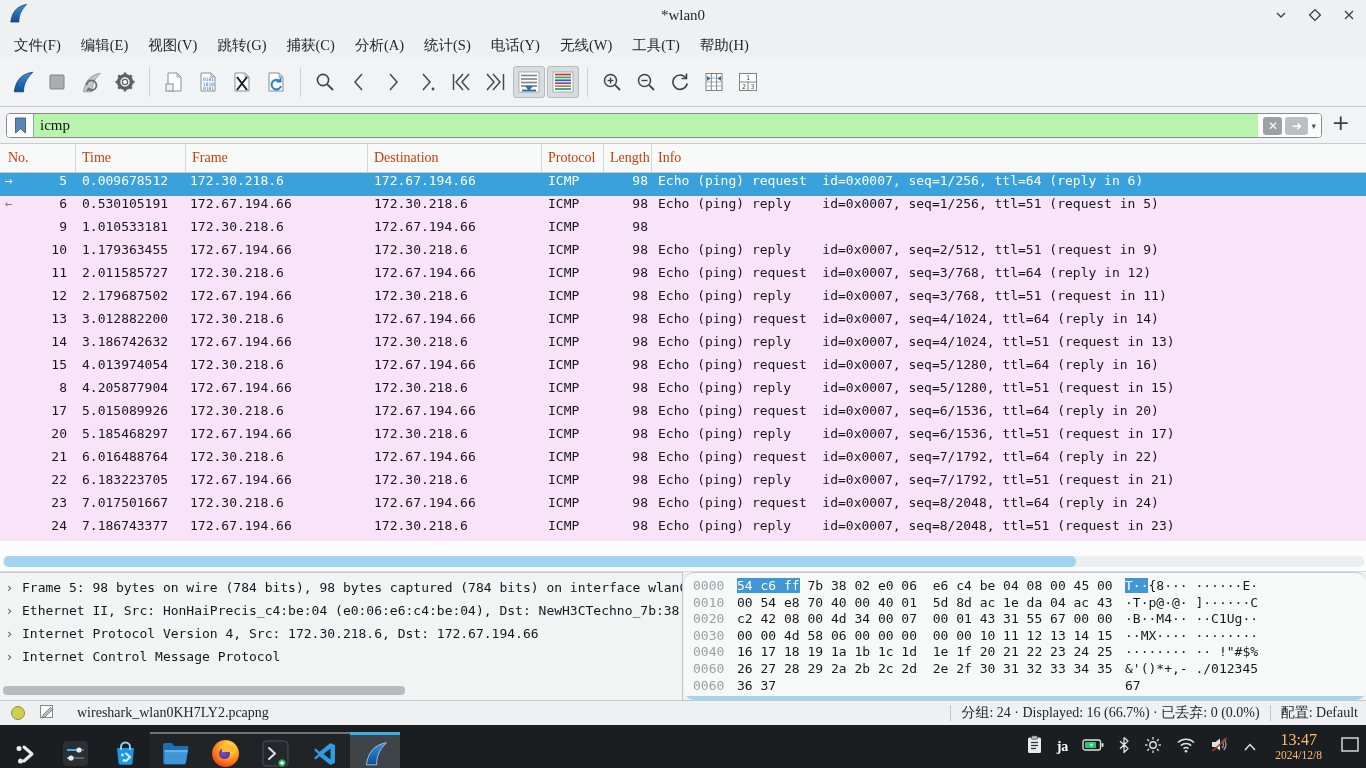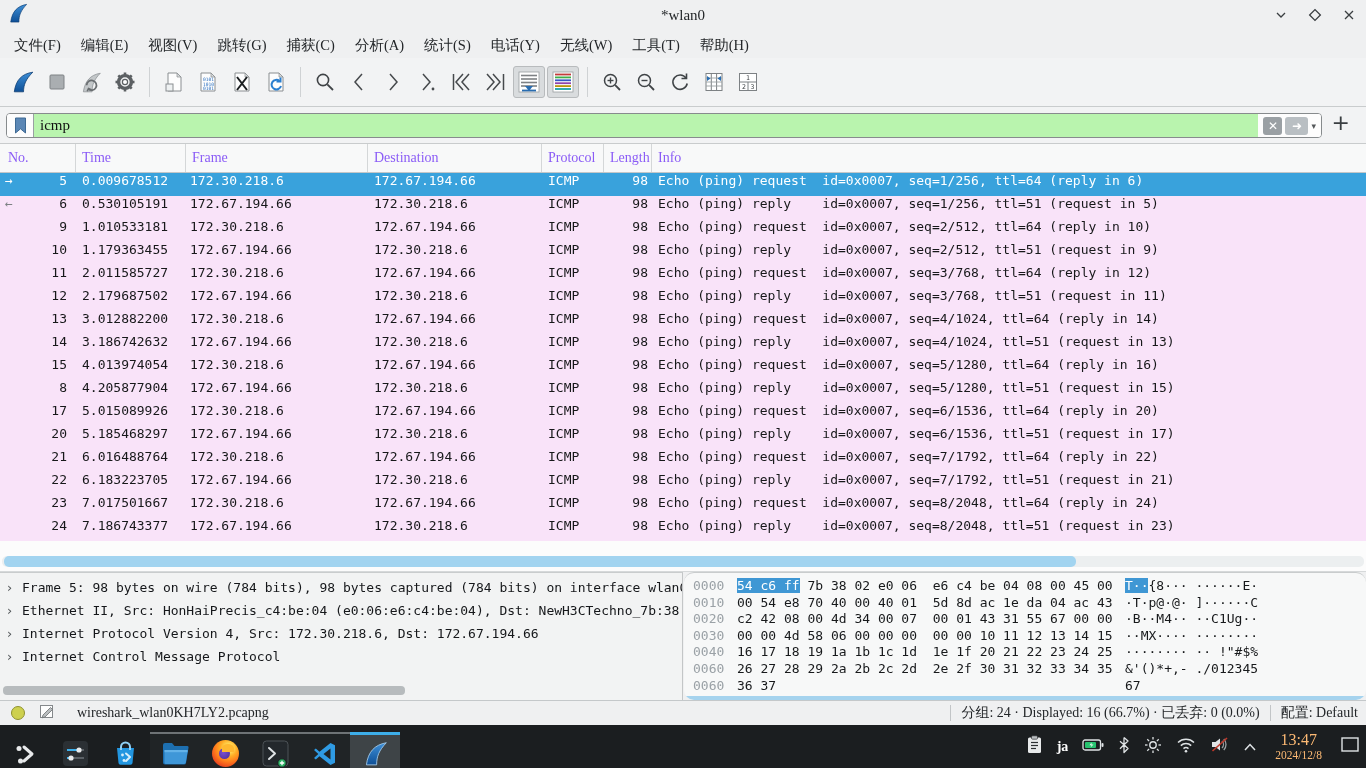--- a/index.html
+++ b/index.html
@@ -43,21 +43,21 @@
     font-family:"DejaVu Sans",sans-serif; }
   #clear-btn { background:#9aa0a4; }
   #apply-btn { background:#b9bfc3; width:23px; }
   #filter-caret { color:#54585a; font-size:9px; font-family:"DejaVu Sans",sans-serif; }
   #add-filter { position:absolute; right:16px; top:3px; font-size:22px; color:#3a3e41;
     font-family:"DejaVu Sans",sans-serif; }
 
   
   .pgrid { display:grid; grid-template-columns:76px 110px 182px 174px 62px 48px 1fr; }
   #pkheader { top:144px; left:0; width:1366px; height:29px; background:#f8f9f9;
-    border-bottom:1px solid #c4c7c8; font-size:14px; color:#8b5cf6; }
+    border-bottom:1px solid #c4c7c8; font-size:14px; color:#c2410c; }
   #pkheader .hc { border-right:1px solid #d4d7d8; padding-left:6px; line-height:28px;
     overflow:hidden; white-space:nowrap; }
   #pkheader .hc:first-child { padding-left:8px; }
   #pkheader .hc:last-child { border-right:none; }
   #pkrows { top:173px; left:0; width:1366px; height:368px; overflow:hidden; background:#fff; }
   .prow { height:23px; line-height:23px; background:#f9e3f9; color:#17181a;
     font:13px "DejaVu Sans Mono","Liberation Mono",monospace; white-space:pre; }
   .prow.sel { background:#39a2dc; color:#fff; }
   .prow .c { overflow:hidden; }
   .c-no { text-align:right; padding-right:9px; position:relative; }
@@ -368,21 +368,21 @@
       <span class="hc">Frame</span>
       <span class="hc">Destination</span>
       <span class="hc">Protocol</span>
       <span class="hc">Length</span>
       <span class="hc">Info</span>
     </div>
 
   <div id="pkrows" class="abs">
       <div class="prow pgrid sel"><span class="c c-no"><span class="mk">→</span>5</span><span class="c c-time">0.009678512</span><span class="c c-src">172.30.218.6</span><span class="c c-dst">172.67.194.66</span><span class="c c-proto">ICMP</span><span class="c c-len">98</span><span class="c c-info">Echo (ping) request  id=0x0007, seq=1/256, ttl=64 (reply in 6)</span></div>
       <div class="prow pgrid"><span class="c c-no"><span class="mk">←</span>6</span><span class="c c-time">0.530105191</span><span class="c c-src">172.67.194.66</span><span class="c c-dst">172.30.218.6</span><span class="c c-proto">ICMP</span><span class="c c-len">98</span><span class="c c-info">Echo (ping) reply    id=0x0007, seq=1/256, ttl=51 (request in 5)</span></div>
-      <div class="prow pgrid"><span class="c c-no">9</span><span class="c c-time">1.010533181</span><span class="c c-src">172.30.218.6</span><span class="c c-dst">172.67.194.66</span><span class="c c-proto">ICMP</span><span class="c c-len">98</span><span class="c c-info">Echo (ping) request  id=0x0007, seq=2/512, ttl=64 (reply in 10)</span></div>
+      <div class="prow pgrid"><span class="c c-no">9</span><span class="c c-time">1.010533181</span><span class="c c-src">172.30.218.6</span><span class="c c-dst">172.67.194.66</span><span class="c c-proto">ICMP</span><span class="c c-len">98</span></div>
       <div class="prow pgrid"><span class="c c-no">10</span><span class="c c-time">1.179363455</span><span class="c c-src">172.67.194.66</span><span class="c c-dst">172.30.218.6</span><span class="c c-proto">ICMP</span><span class="c c-len">98</span><span class="c c-info">Echo (ping) reply    id=0x0007, seq=2/512, ttl=51 (request in 9)</span></div>
       <div class="prow pgrid"><span class="c c-no">11</span><span class="c c-time">2.011585727</span><span class="c c-src">172.30.218.6</span><span class="c c-dst">172.67.194.66</span><span class="c c-proto">ICMP</span><span class="c c-len">98</span><span class="c c-info">Echo (ping) request  id=0x0007, seq=3/768, ttl=64 (reply in 12)</span></div>
       <div class="prow pgrid"><span class="c c-no">12</span><span class="c c-time">2.179687502</span><span class="c c-src">172.67.194.66</span><span class="c c-dst">172.30.218.6</span><span class="c c-proto">ICMP</span><span class="c c-len">98</span><span class="c c-info">Echo (ping) reply    id=0x0007, seq=3/768, ttl=51 (request in 11)</span></div>
       <div class="prow pgrid"><span class="c c-no">13</span><span class="c c-time">3.012882200</span><span class="c c-src">172.30.218.6</span><span class="c c-dst">172.67.194.66</span><span class="c c-proto">ICMP</span><span class="c c-len">98</span><span class="c c-info">Echo (ping) request  id=0x0007, seq=4/1024, ttl=64 (reply in 14)</span></div>
       <div class="prow pgrid"><span class="c c-no">14</span><span class="c c-time">3.186742632</span><span class="c c-src">172.67.194.66</span><span class="c c-dst">172.30.218.6</span><span class="c c-proto">ICMP</span><span class="c c-len">98</span><span class="c c-info">Echo (ping) reply    id=0x0007, seq=4/1024, ttl=51 (request in 13)</span></div>
       <div class="prow pgrid"><span class="c c-no">15</span><span class="c c-time">4.013974054</span><span class="c c-src">172.30.218.6</span><span class="c c-dst">172.67.194.66</span><span class="c c-proto">ICMP</span><span class="c c-len">98</span><span class="c c-info">Echo (ping) request  id=0x0007, seq=5/1280, ttl=64 (reply in 16)</span></div>
       <div class="prow pgrid"><span class="c c-no">8</span><span class="c c-time">4.205877904</span><span class="c c-src">172.67.194.66</span><span class="c c-dst">172.30.218.6</span><span class="c c-proto">ICMP</span><span class="c c-len">98</span><span class="c c-info">Echo (ping) reply    id=0x0007, seq=5/1280, ttl=51 (request in 15)</span></div>
       <div class="prow pgrid"><span class="c c-no">17</span><span class="c c-time">5.015089926</span><span class="c c-src">172.30.218.6</span><span class="c c-dst">172.67.194.66</span><span class="c c-proto">ICMP</span><span class="c c-len">98</span><span class="c c-info">Echo (ping) request  id=0x0007, seq=6/1536, ttl=64 (reply in 20)</span></div>
       <div class="prow pgrid"><span class="c c-no">20</span><span class="c c-time">5.185468297</span><span class="c c-src">172.67.194.66</span><span class="c c-dst">172.30.218.6</span><span class="c c-proto">ICMP</span><span class="c c-len">98</span><span class="c c-info">Echo (ping) reply    id=0x0007, seq=6/1536, ttl=51 (request in 17)</span></div>
       <div class="prow pgrid"><span class="c c-no">21</span><span class="c c-time">6.016488764</span><span class="c c-src">172.30.218.6</span><span class="c c-dst">172.67.194.66</span><span class="c c-proto">ICMP</span><span class="c c-len">98</span><span class="c c-info">Echo (ping) request  id=0x0007, seq=7/1792, ttl=64 (reply in 22)</span></div>

